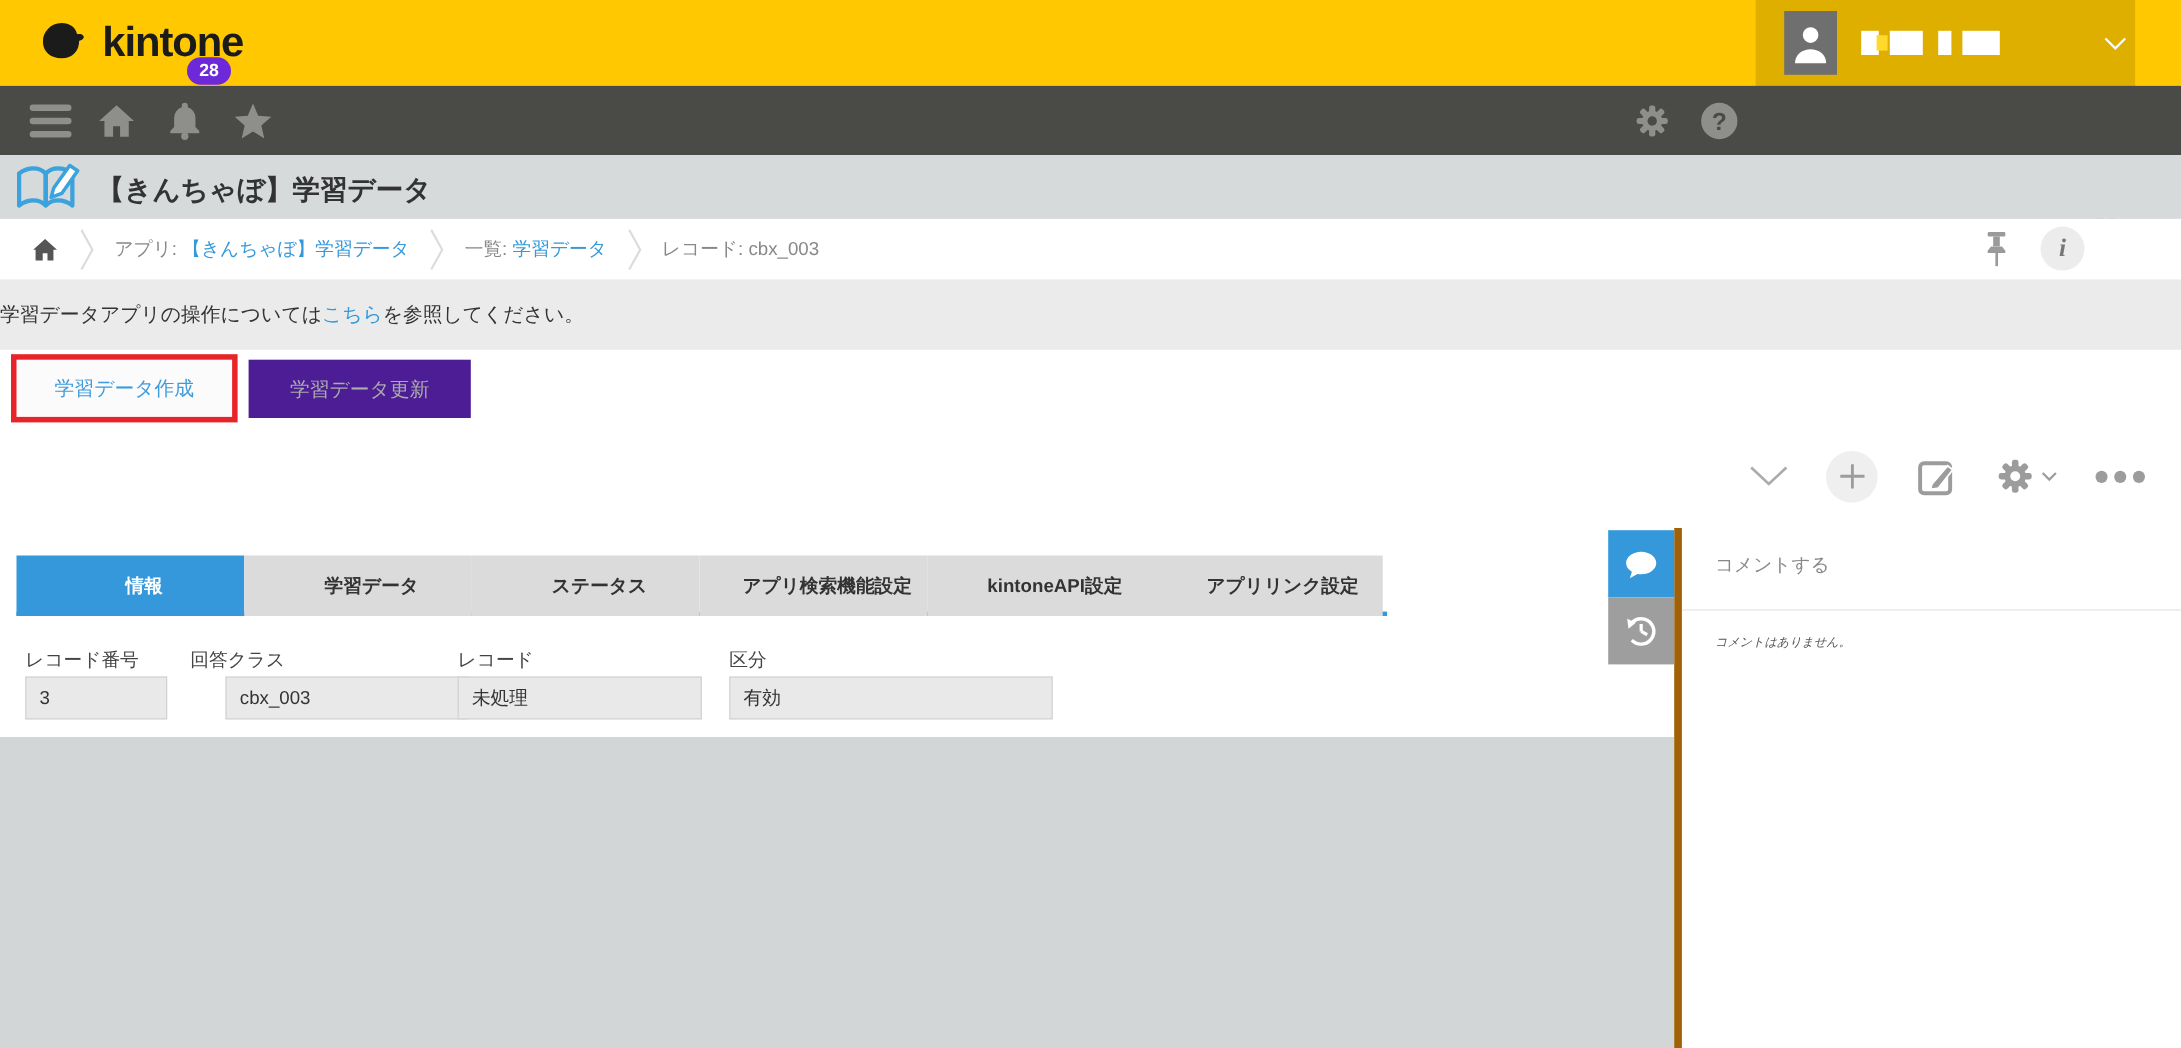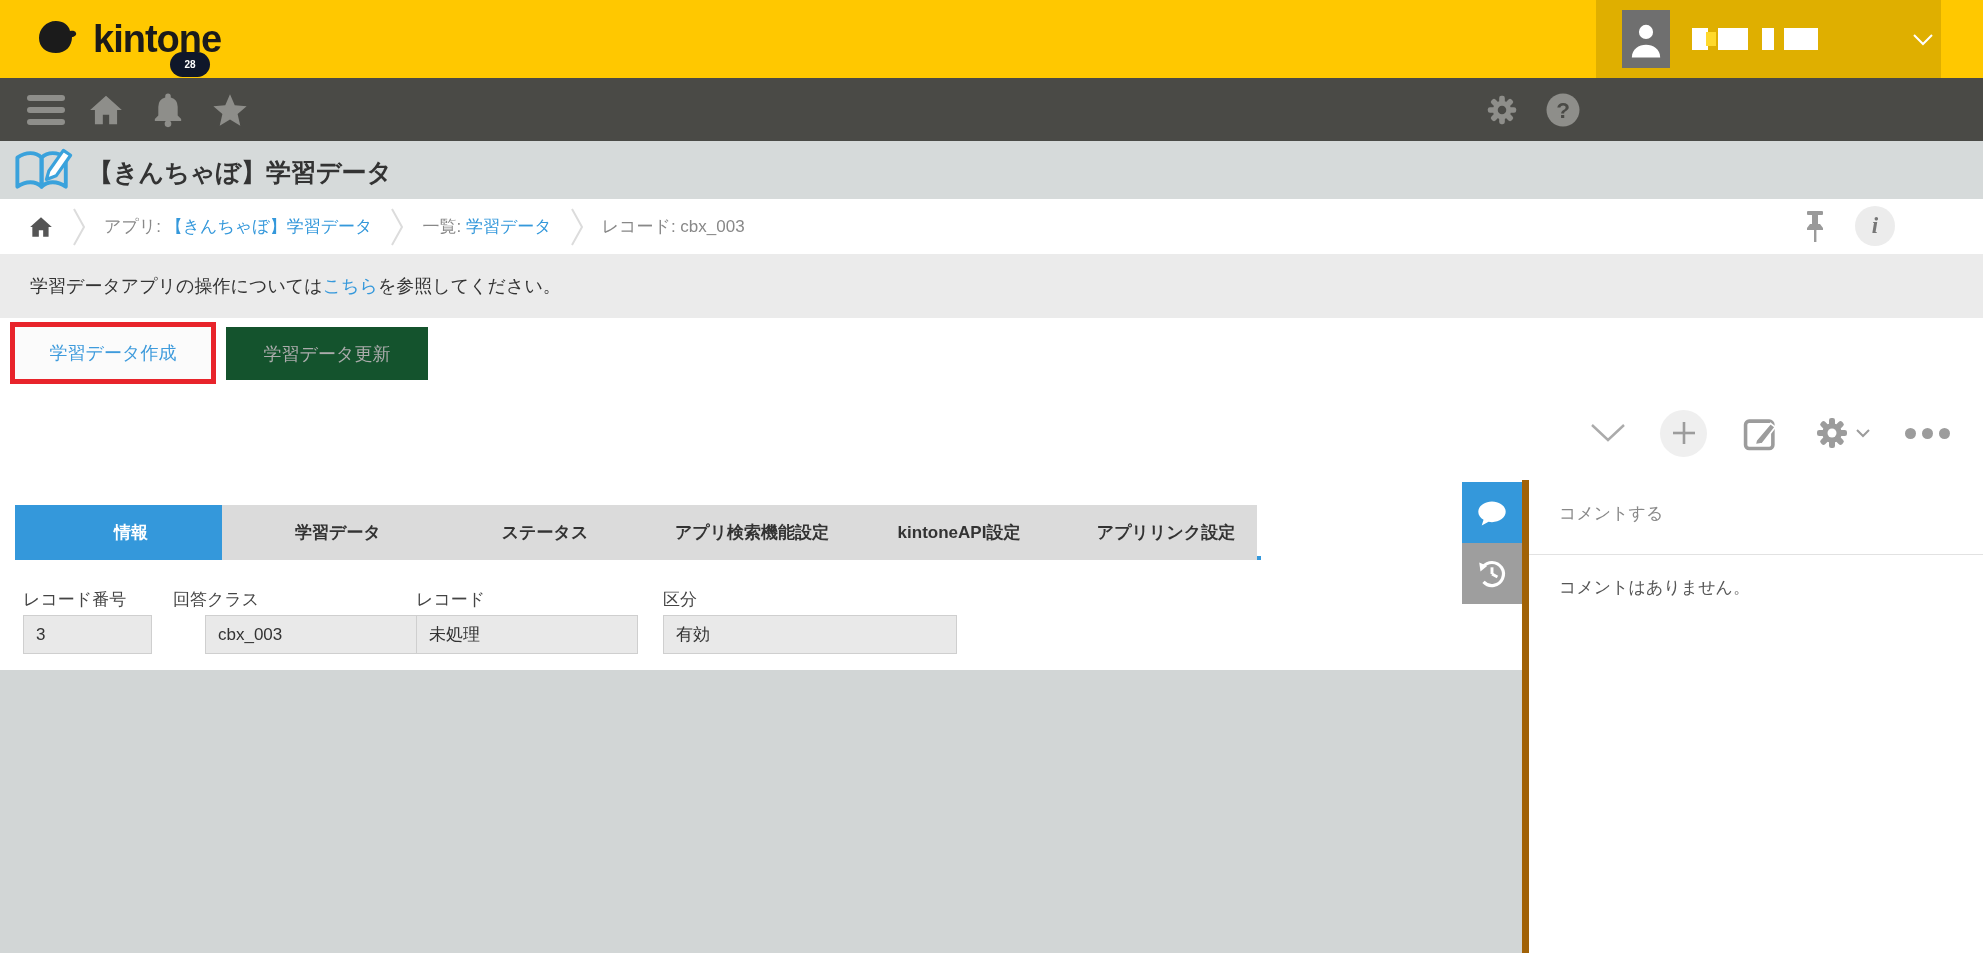--- a/index.html
+++ b/index.html
@@ -21,22 +21,22 @@
   .redacted .r3 { left:70px; width:12px; } .redacted .r4 { left:92px; width:34px; }
   .redacted .ry { left:14px; top:4px; width:10px; height:14px; background:#FFD92B; }
   .user-caret { position:absolute; left:316px; top:33px; }
 
   
   .toolbar { position:absolute; left:0; top:78px; width:1983px; height:63px; background:#4A4A46; }
   .tb-icon { position:absolute; top:0; height:63px; display:flex; align-items:center; justify-content:center; cursor:pointer; }
   .hamburger { left:24px; width:44px; flex-direction:column; gap:6px; }
   .hamburger i { display:block; width:38px; height:6px; background:#8E8E8A; border-radius:3px; }
   .tb-home { left:84px; width:44px; } .tb-bell { left:146px; width:44px; } .tb-star { left:208px; width:44px; }
-  .badge { position:absolute; left:24px; top:-26px; min-width:40px; height:25px; background:#0f172a;
-           border-radius:13px; color:#fff; font-size:10px; font-weight:bold; display:flex;
+  .badge { position:absolute; left:24px; top:-26px; min-width:40px; height:25px; background:#6d28d9;
+           border-radius:13px; color:#fff; font-size:16px; font-weight:bold; display:flex;
            align-items:center; justify-content:center; padding:0 6px; }
   .tb-gear { left:1480px; width:44px; } .tb-help { left:1541px; width:44px; }
   .search-box { position:absolute; left:1596px; top:88px; width:287px; height:49px; background:#fff;
                 border:none; font-size:17px; padding:0 14px; color:#333; }
   .search-box::placeholder { color:#9A9A9A; }
   .search-btn { position:absolute; left:1883px; top:88px; width:58px; height:49px; background:#EFEFEF;
                 border:none; display:flex; align-items:center; justify-content:center; cursor:pointer; }
 
   
   .titlebar { position:absolute; left:0; top:141px; width:1983px; height:58px; background:#D6DADA;
@@ -53,28 +53,28 @@
   .bc-item { white-space:nowrap; }
   .bc-pin { position:absolute; left:1802px; top:10px; cursor:pointer; }
   .bc-info { position:absolute; left:1855px; top:7px; width:40px; height:40px; background:#ECECEC;
              border-radius:50%; display:flex; align-items:center; justify-content:center;
              font-family:"Liberation Serif", serif; font-style:italic; font-weight:bold;
              font-size:23px; color:#777; cursor:pointer; }
 
   
   .notice { position:absolute; left:0; top:254px; width:1983px; height:64px; background:#EBEBEB;
             display:flex; align-items:center; font-size:18px; color:#333; }
-  .notice-inner { margin-left:30px; }
+  .notice-inner { }
   .notice a { color:#3498DB; text-decoration:none; cursor:pointer; }
 
   
   .btn-create { position:absolute; left:10px; top:322px; border:5px solid #E8242B; background:#FBFBFB;
                 width:206px; height:62px; color:#3E9BDC; font-size:18px; cursor:pointer;
                 font-family:"Liberation Sans", sans-serif; }
-  .btn-update { position:absolute; left:226px; top:327px; border:none; background:#14532d;
+  .btn-update { position:absolute; left:226px; top:327px; border:none; background:#4c1d95;
                 width:202px; height:53px; color:#ACACAC; font-size:18px;
                 font-family:"Liberation Sans", sans-serif; }
 
   
   .rec-actions { position:absolute; left:1590px; top:405px; width:360px; height:56px;
                  display:flex; align-items:center; justify-content:space-between; }
   .ra { display:flex; align-items:center; justify-content:center; cursor:pointer; }
   .ra-plus { width:47px; height:47px; border-radius:50%; background:#EFEFEF; }
   .dots { display:flex; gap:6px; }
   .dots i { width:11px; height:11px; border-radius:50%; background:#9C9C9C; }
@@ -96,21 +96,21 @@
   .fl4,.fb4 { left:663px; } .fb4 { width:294px; }
 
   
   .gray-bottom { position:absolute; left:0; top:670px; width:1522px; height:283px; background:#D2D6D6; }
 
   
   .comment-panel { position:absolute; left:1522px; top:480px; width:461px; height:473px; background:#fff;
                    border-left:7px solid #a16207; }
   .comment-placeholder { padding:22px 0 0 30px; font-size:17px; color:#888; cursor:text; }
   .comment-sep { position:absolute; left:0; top:74px; width:100%; border-bottom:1px solid #E2E2E2; }
-  .comment-empty { position:absolute; left:30px; top:96px; font-size:17px; color:#555; }
+  .comment-empty { position:absolute; left:30px; top:96px; font-size:11px; color:#555;font-style:italic; }
   .side-tabs { position:absolute; left:1462px; top:482px; width:60px; }
   .side-tab { width:60px; height:61px; display:flex; align-items:center; justify-content:center; cursor:pointer; }
   .side-tab.comment { background:#3498DB; }
   .side-tab.history { background:#9E9E9E; }
 </style>
 </head>
 <body>
 
 <div class="page">
 

